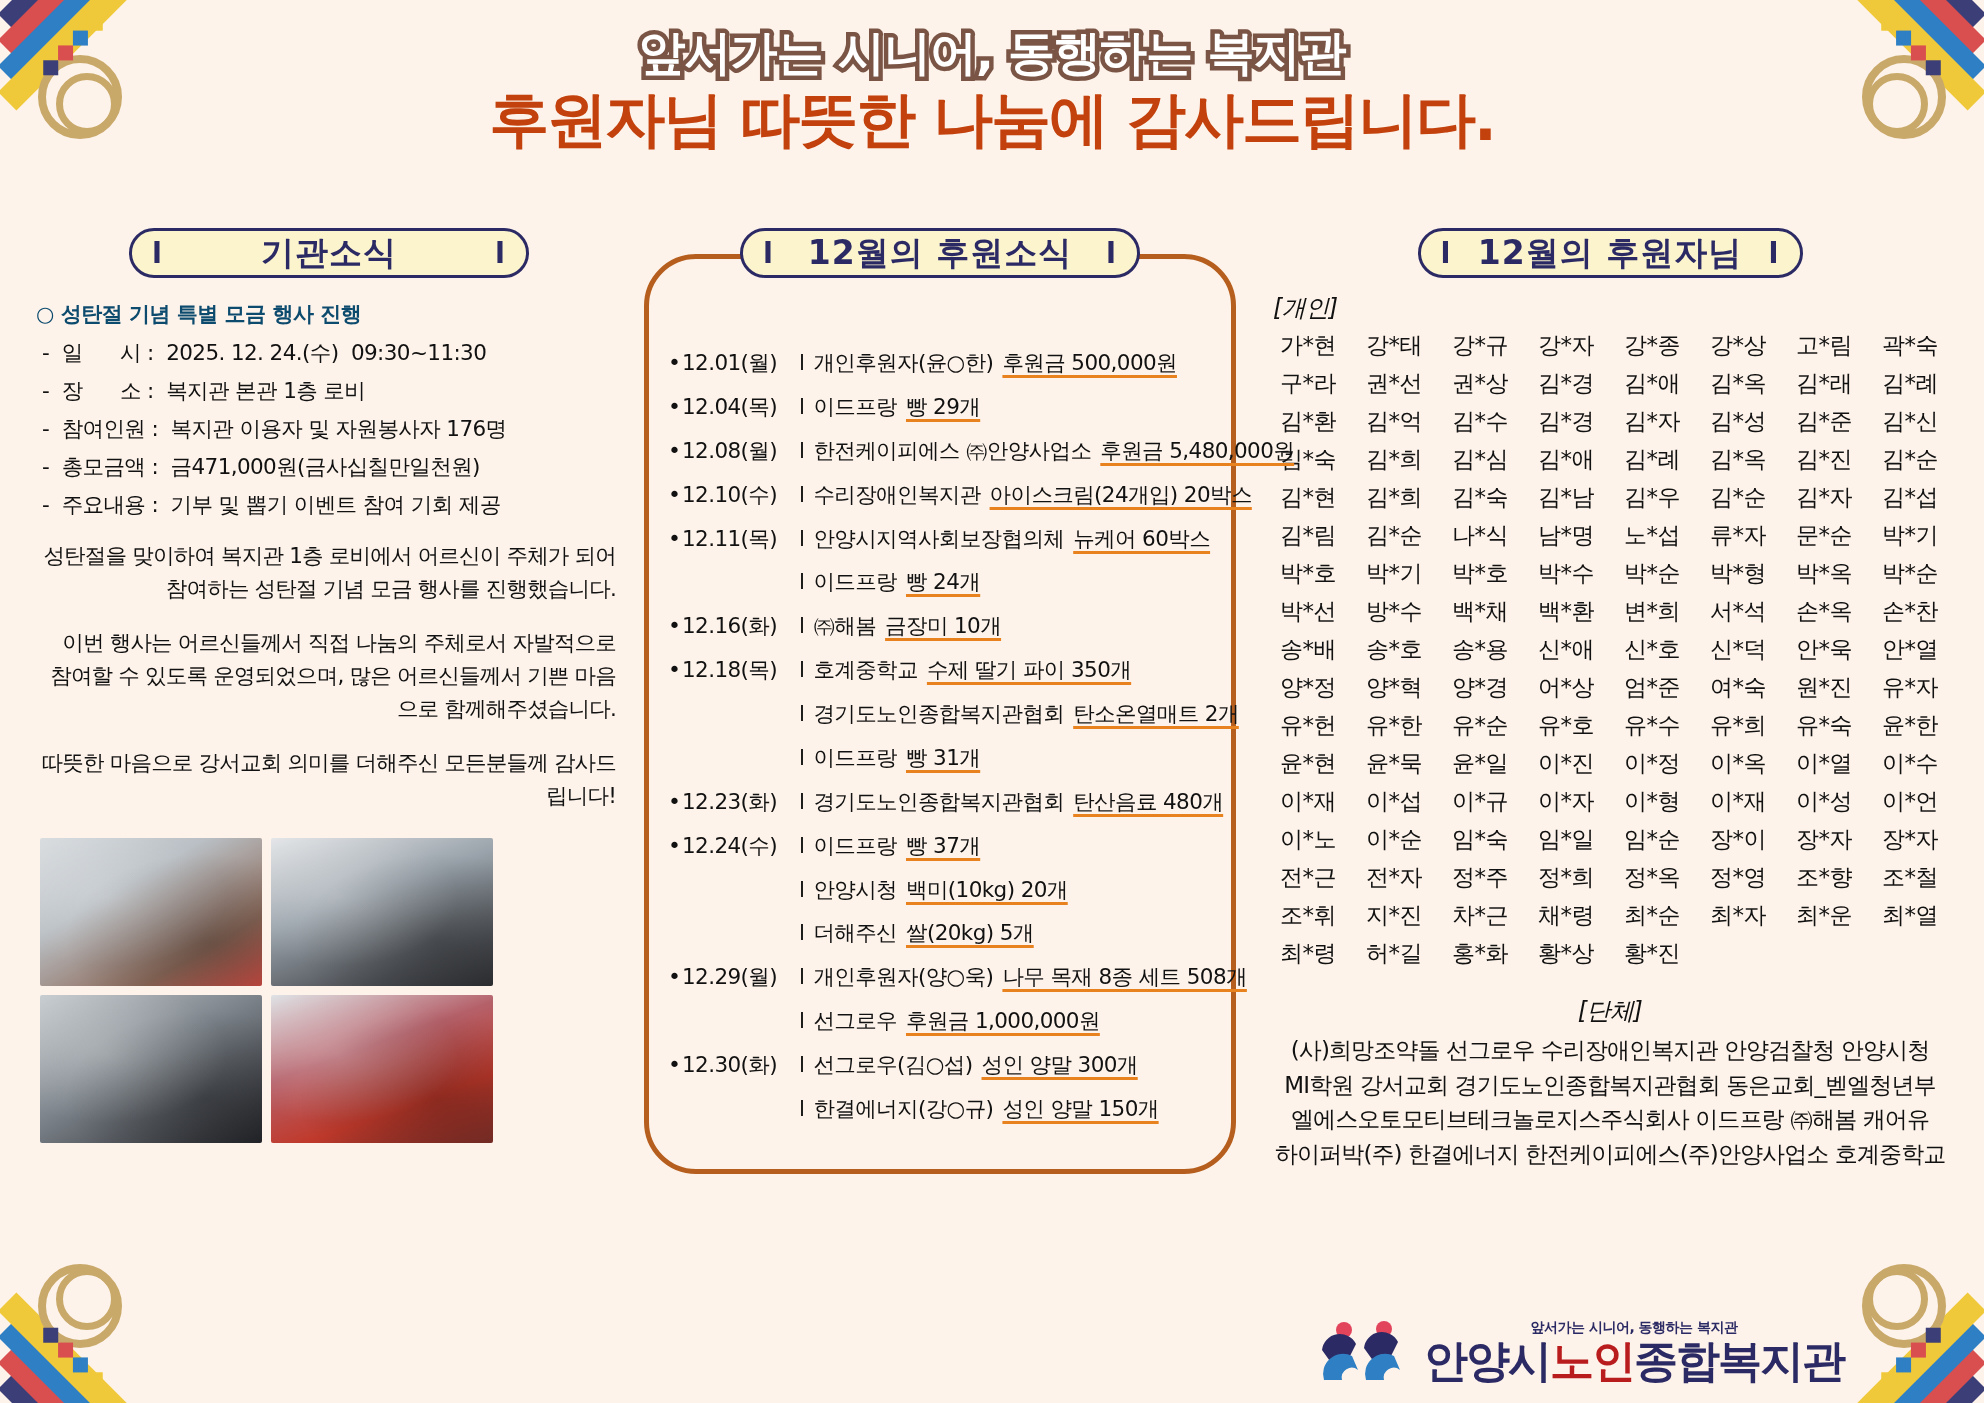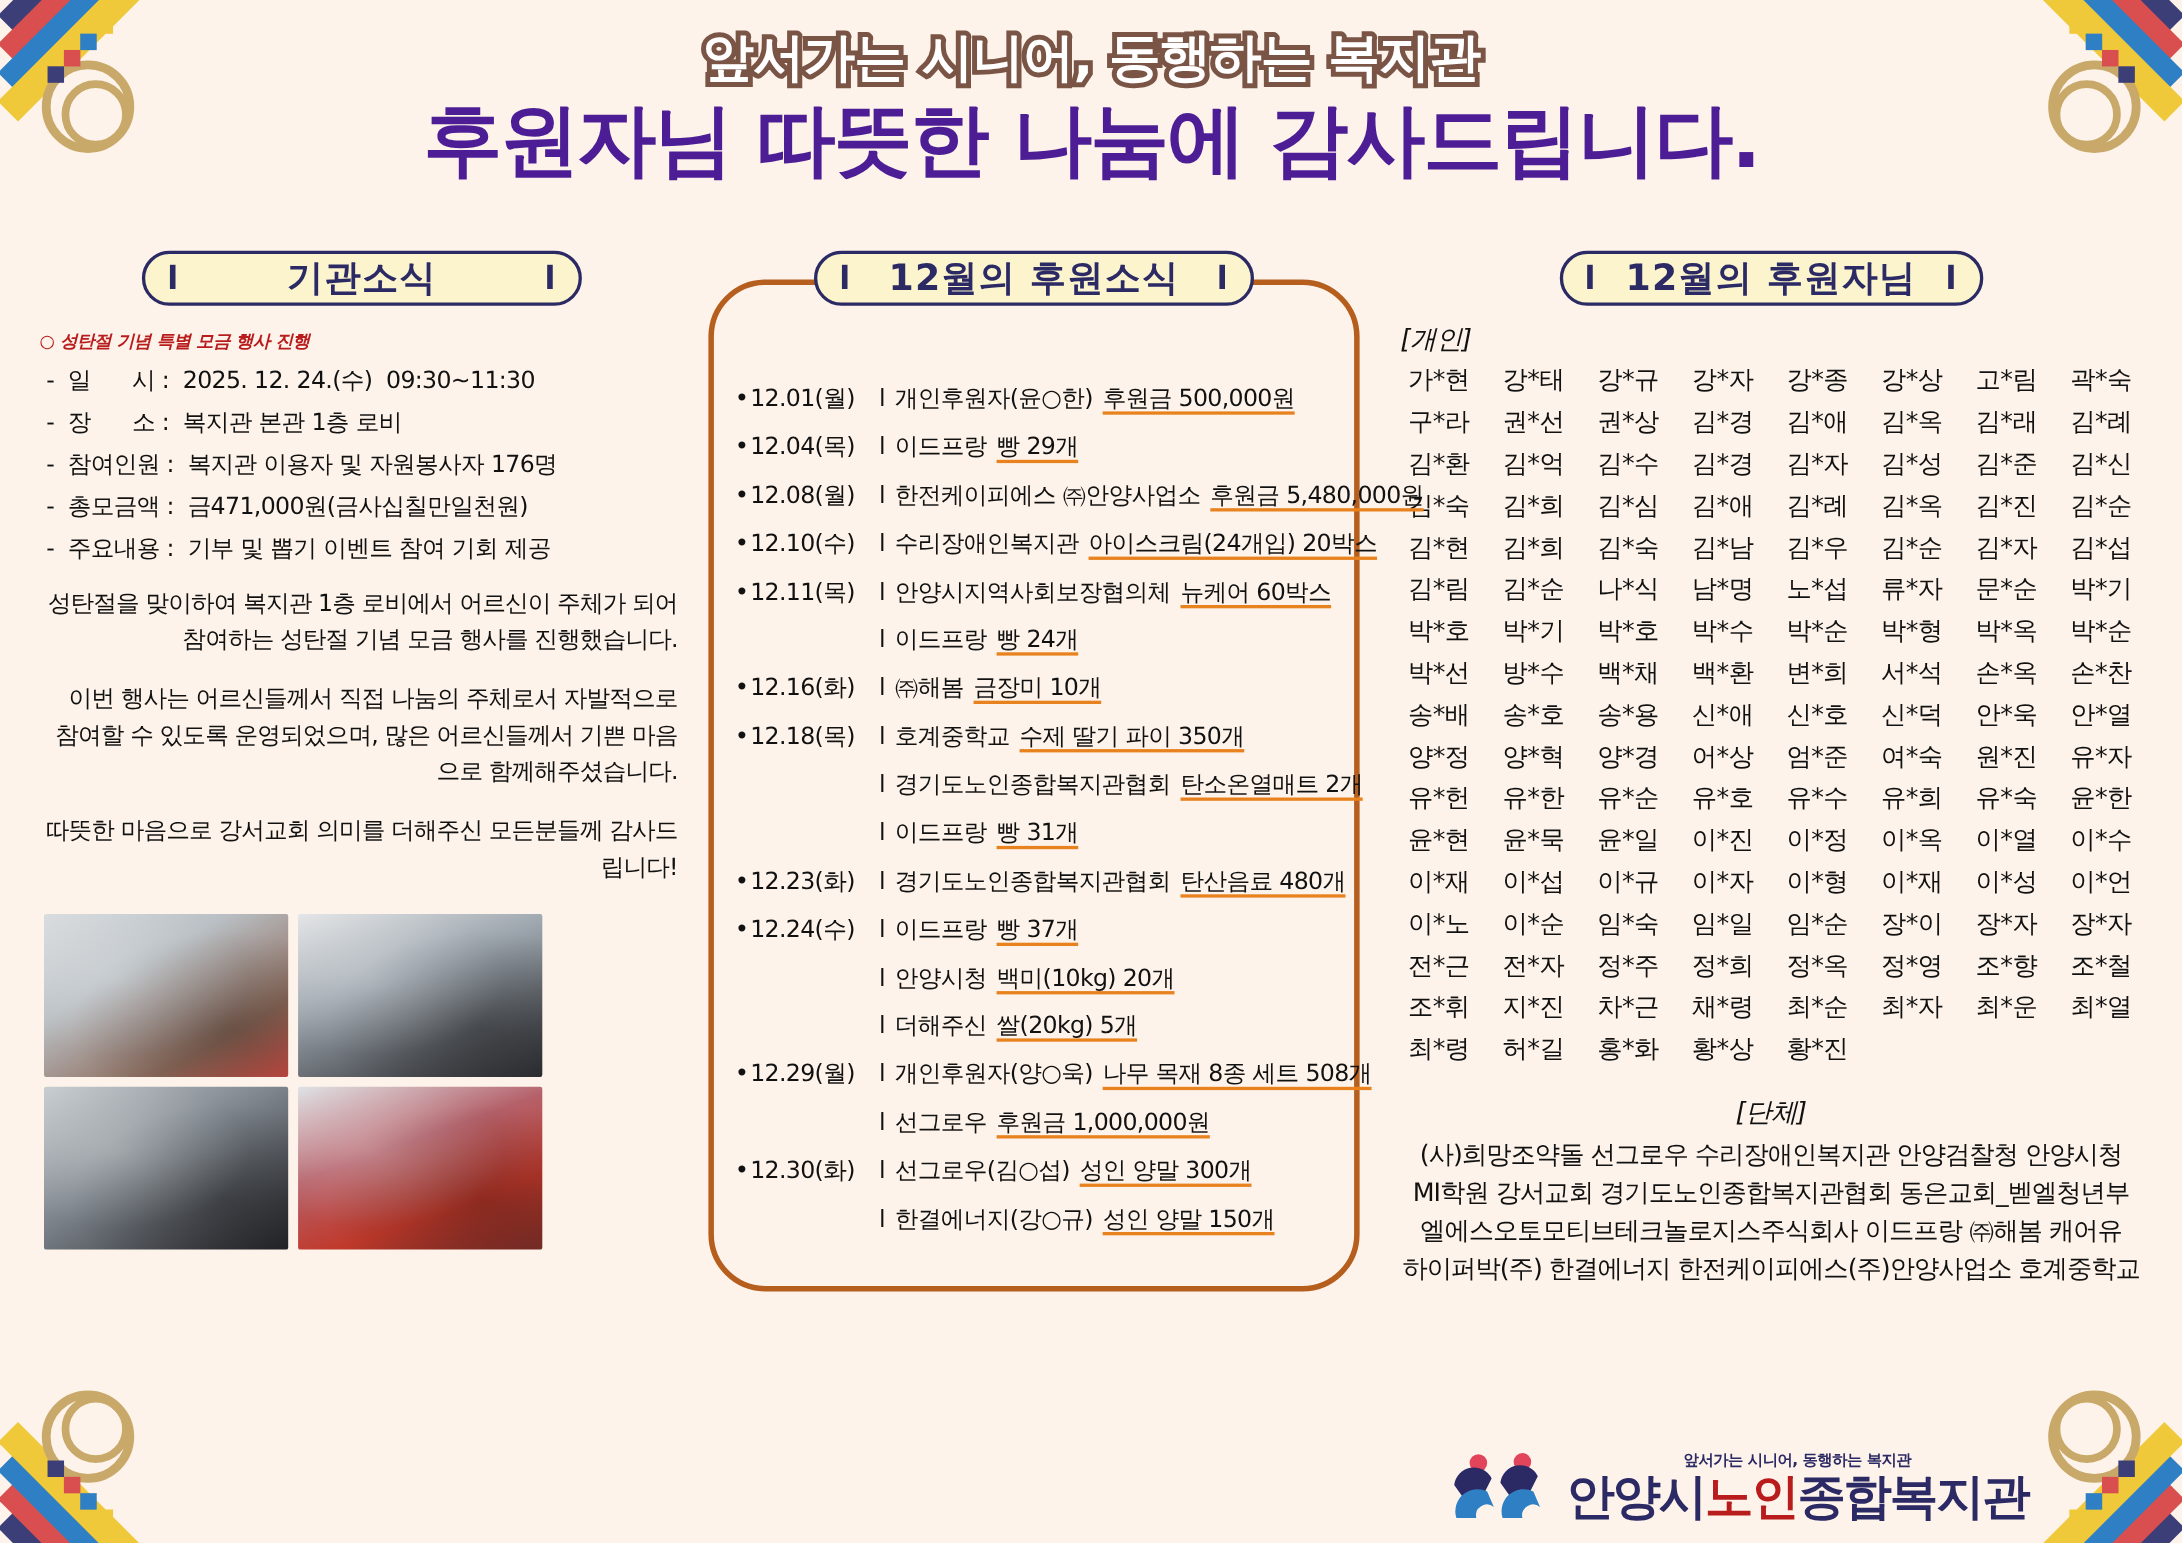--- a/index.html
+++ b/index.html
@@ -79,23 +79,23 @@
     font-size: 47px;
     font-weight: bold;
     color: #ffffff;
     letter-spacing: -1px;
     -webkit-text-stroke: 9px #7a5546;
     paint-order: stroke fill;
     line-height: 1.15;
   }
 
   .maintitle {
-    font-size: 72px;
+    font-size: 60px;
     font-weight: bold;
-    color: #4c1d95;
+    color: #c2410c;
     letter-spacing: -2px;
     line-height: 1.25;
     margin-top: 2px;
   }
 
   
   .columns {
     position: absolute;
     top: 228px;
     left: 0;
@@ -129,26 +129,25 @@
   }
   .pill .tick.l { left: 20px; }
   .pill .tick.r { right: 20px; }
 
   .pill-left { width: 400px; margin: 0 auto 22px; }
   .pill-mid  { width: 400px; margin: 0 auto 6px; }
   .pill-right{ width: 385px; margin: 0 auto 14px; }
 
   
   .news-head {
-    font-size: 16px;
+    font-size: 21px;
     font-weight: bold;
-    color: #b91c1c;
+    color: #0c4a6e;
     margin: 6px 0 10px 8px;
     letter-spacing: -0.5px;
-    font-style: italic;
   }
   .news-line {
     font-size: 21.5px;
     color: #111;
     margin: 0 0 9px 14px;
     letter-spacing: -0.6px;
     white-space: pre;
     font-weight: 500;
   }
   .para {

